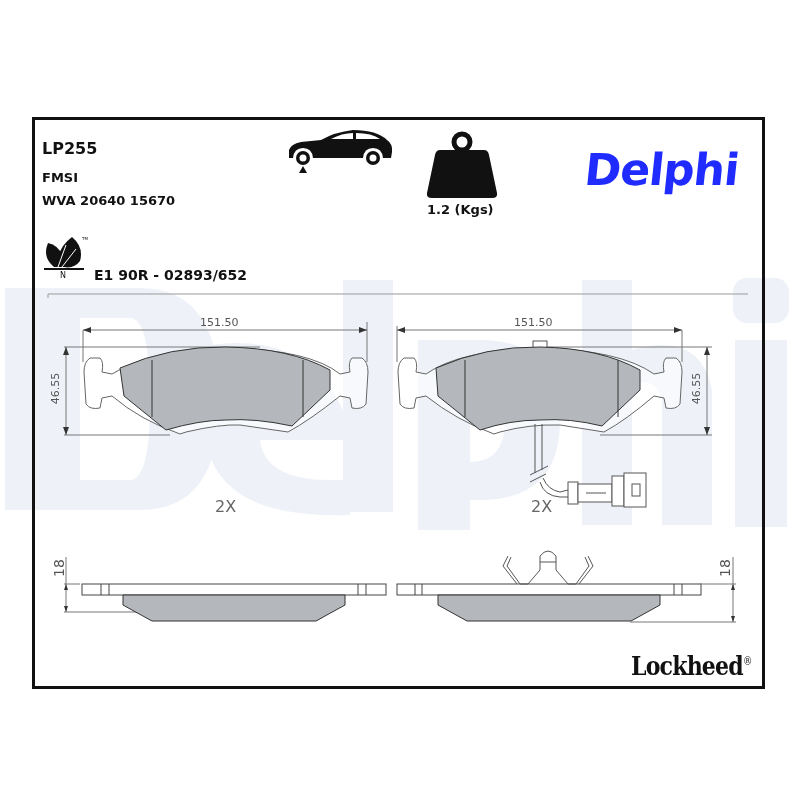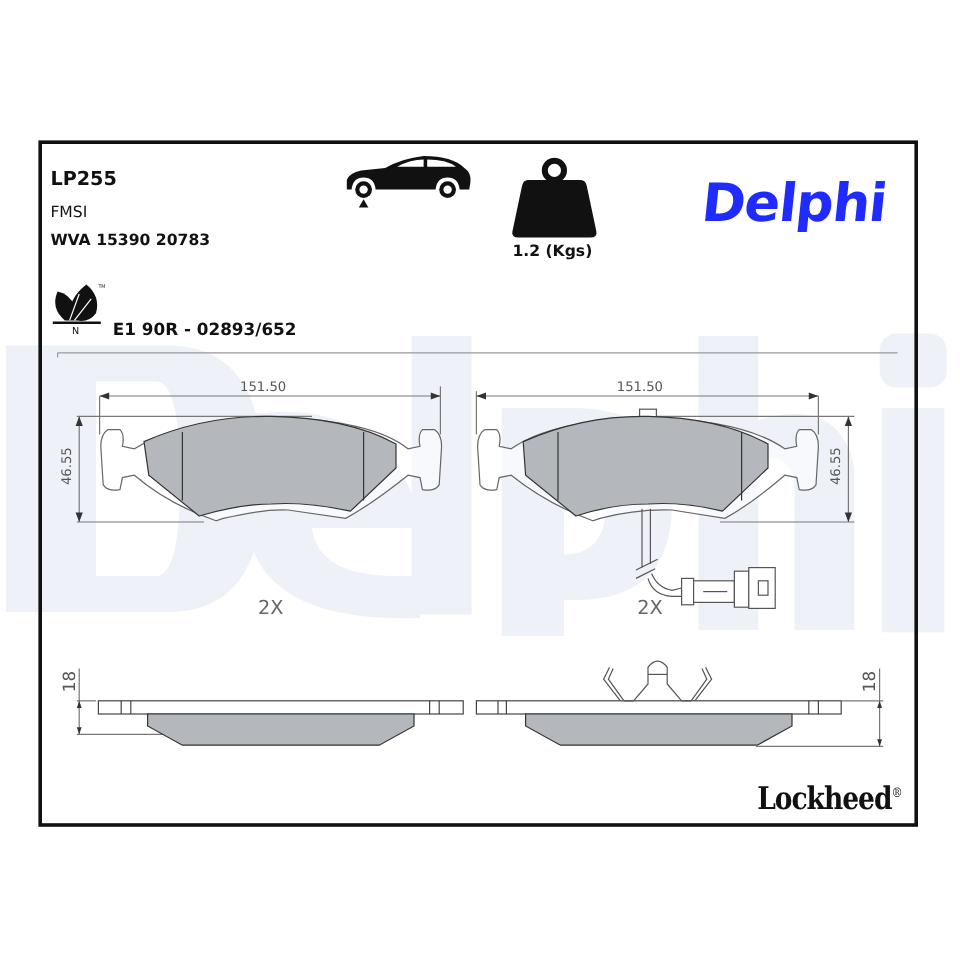--- a/index.html
+++ b/index.html
@@ -1,21 +1,21 @@
 <!DOCTYPE html>
 <html><head>
 <meta charset="utf-8">
 <style>
   html, body { margin: 0; padding: 0; background: #ffffff; }
   body { width: 800px; height: 800px; position: relative; overflow: hidden; font-family: "DejaVu Sans", sans-serif; }
   .frame { position: absolute; left: 32px; top: 117px; width: 727px; height: 566px; border: 3px solid #111; box-sizing: content-box; }
   .watermark { position: absolute; left: 0; top: 0; }
   .abs { position: absolute; }
   .code { left: 42px; top: 139px; font-size: 16px; font-weight: bold; color: #111; }
-  .fmsi { left: 42px; top: 170px; font-size: 13px; font-weight: normal; color: #111; }
+  .fmsi { left: 42px; top: 170px; font-size: 13px; font-weight: bold; color: #111; }
   .wva { left: 42px; top: 193px; font-size: 13px; font-weight: bold; color: #111; }
   .weight { left: 427px; top: 202px; font-size: 13px; font-weight: bold; color: #111; }
   .brand { left: 585px; top: 144px; font-size: 44px; font-weight: bold; color: #1f2bff; font-family: "DejaVu Sans", sans-serif; letter-spacing: -1px; transform: skewX(-6deg); }
   .approval { left: 94px; top: 267px; font-size: 14px; font-weight: bold; color: #111; }
   .dim { font-family: "DejaVu Sans", sans-serif; font-size: 11px; color: #555; }
   .qty { font-size: 16px; color: #666; }
   .lockheed { left: 631px; top: 651px; font-size: 26px; font-weight: bold; color: #111; font-family: "DejaVu Serif", serif; letter-spacing: -1px; transform: scaleX(0.85); transform-origin: left; }
   .lockheed sup { font-size: 11px; font-weight: normal; }
 </style>
 </head>
@@ -36,21 +36,21 @@
 
     <rect x="735" y="340" width="52" height="187"></rect>
     <rect x="733" y="278" width="56" height="45" rx="14"></rect>
   </g>
 </svg>
 
 <div class="frame"></div>
 
 <div class="abs code">LP255</div>
 <div class="abs fmsi">FMSI</div>
-<div class="abs wva">WVA 15390 20783</div>
+<div class="abs wva">WVA 20640 15670</div>
 
 <svg class="abs" style="left:287px;top:128px" width="106" height="46">
   <path d="M2 22 Q4 16 14 14 L34 12 Q48 4 66 2 Q90 2 100 12 Q106 16 105 24 L104 30 L96 30 Q95 20 86 20 Q77 20 76 30 L26 30 Q25 20 16 20 Q7 20 6 30 L2 30 Z" fill="#111"></path>
   <path d="M44 11 Q55 5 66 5 L66 11 Z" fill="#fff"></path>
   <path d="M69 5 Q85 5 93 11 L69 11 Z" fill="#fff"></path>
   <circle cx="16" cy="30" r="7" fill="#111"></circle>
     <circle cx="16" cy="30" r="3.5" fill="#fff"></circle>
   <circle cx="86" cy="30" r="7" fill="#111"></circle>
     <circle cx="86" cy="30" r="3.5" fill="#fff"></circle>
   <path d="M12 45 L16 38 L20 45 Z" fill="#111"></path>

